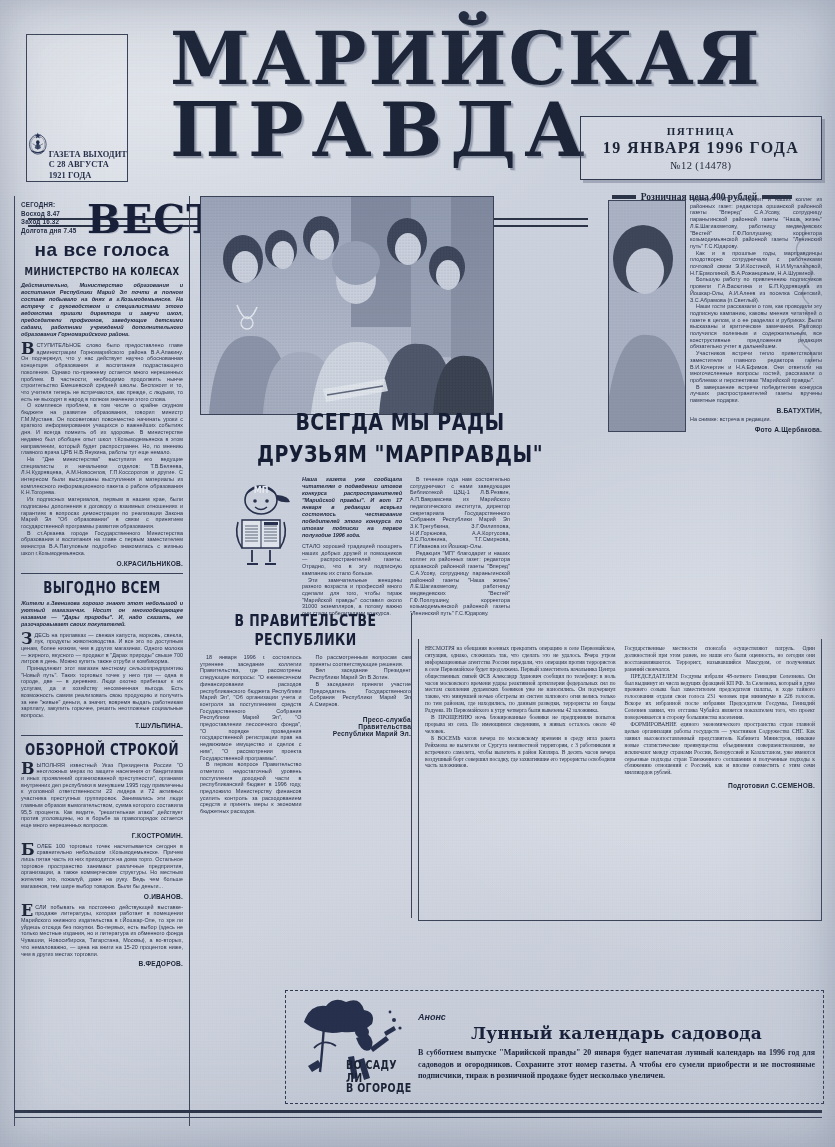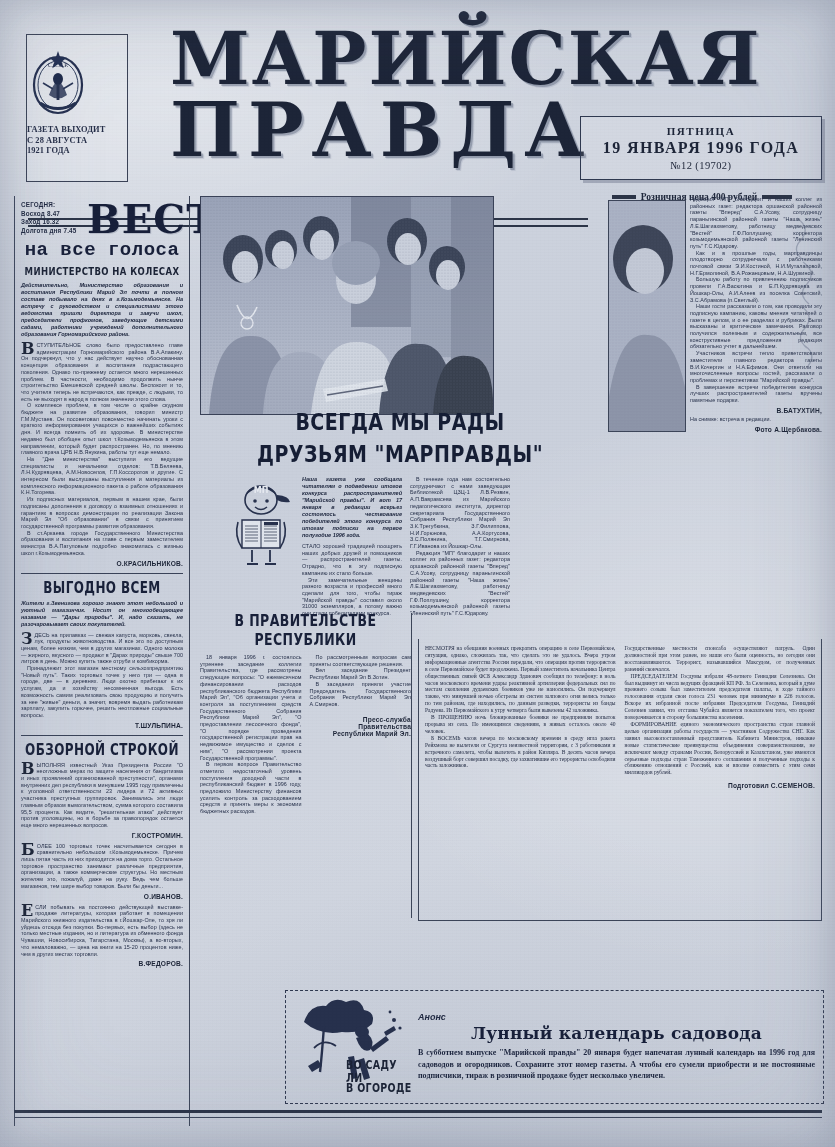--- a/index.html
+++ b/index.html
@@ -25,21 +25,21 @@
       repeating-linear-gradient(0deg, rgba(0,0,0,.05) 0 1px, transparent 1px 3px),
       repeating-linear-gradient(90deg, rgba(0,0,0,.04) 0 1px, transparent 1px 4px);
   }
   .sheet{position:absolute;inset:0;padding:0;}
 
   
   .masthead{position:absolute;left:14px;top:32px;width:808px;height:160px;}
   .emblem-box{
     position:absolute;left:12px;top:2px;width:100px;height:146px;
     border:1.5px solid #3a4256;background:rgba(255,255,255,.12);
-    display:flex;flex-direction:column;align-items:flex-start;
+    display:flex;flex-direction:row;align-items:flex-end;
   }
   .order{width:62px;height:76px;margin-top:8px;}
   .found-note{
     font-size:8.4px;line-height:10.5px;font-weight:700;letter-spacing:.1px;
     color:#27304a;margin-top:6px;text-align:left;width:84px;
     font-family:"Liberation Serif", serif;
   }
   .found-note div{white-space:nowrap;}
   .title-wrap{position:absolute;left:120px;top:-6px;width:560px;text-align:left;margin-left:36px;}
   .title-line{
@@ -112,21 +112,21 @@
 
   
   #leftcol{left:14px;top:196px;width:176px;}
   .today{font-size:6.3px;line-height:8.6px;font-weight:700;color:#1f2840;letter-spacing:.2px;}
   .vesti{
     font-family:"DejaVu Serif", serif;font-weight:700;font-size:40px;
     line-height:36px;letter-spacing:1px;color:#18203a;text-align:right;
     text-shadow:1px 1px 0 rgba(90,100,125,.25);
   }
   .vesti-sub{
-    font-family:Liberation Mono, monospace;font-weight:700;font-size:19px;
+    font-family:Liberation Sans, sans-serif;font-weight:700;font-size:19px;
     letter-spacing:.5px;color:#18203a;text-align:center;margin-top:2px;
   }
 
   
   #photo{left:200px;top:196px;width:292px;height:217px;}
   .photo-frame{width:100%;height:100%;overflow:hidden;border:1px solid #3a4258;position:relative;background:#aab2c4;}
   .bigtitle{
     font-family:"DejaVu Sans", sans-serif;font-weight:700;color:#161e35;
     text-align:center;letter-spacing:.5px;transform:scaleY(1.22);transform-origin:center;
   }
@@ -191,21 +191,21 @@
     </div>
 
     <div class="title-wrap">
       <div class="title-line title-1">МАРИЙСКАЯ</div>
       <div class="title-line title-2">ПРАВДА</div>
     </div>
 
     <div class="datebox">
       <div class="dw">ПЯТНИЦА</div>
       <div class="dd">19 ЯНВАРЯ 1996 ГОДА</div>
-      <div class="dn">№12 (19702)</div>
+      <div class="dn">№12 (14478)</div>
     </div>
 
     <div class="pricebar">
       <span class="rule"></span>
       <span class="price-txt">Розничная цена 400 рублей</span>
       <span class="rule r2"></span>
     </div>
 
     <div class="hrule"></div>
   </div>

